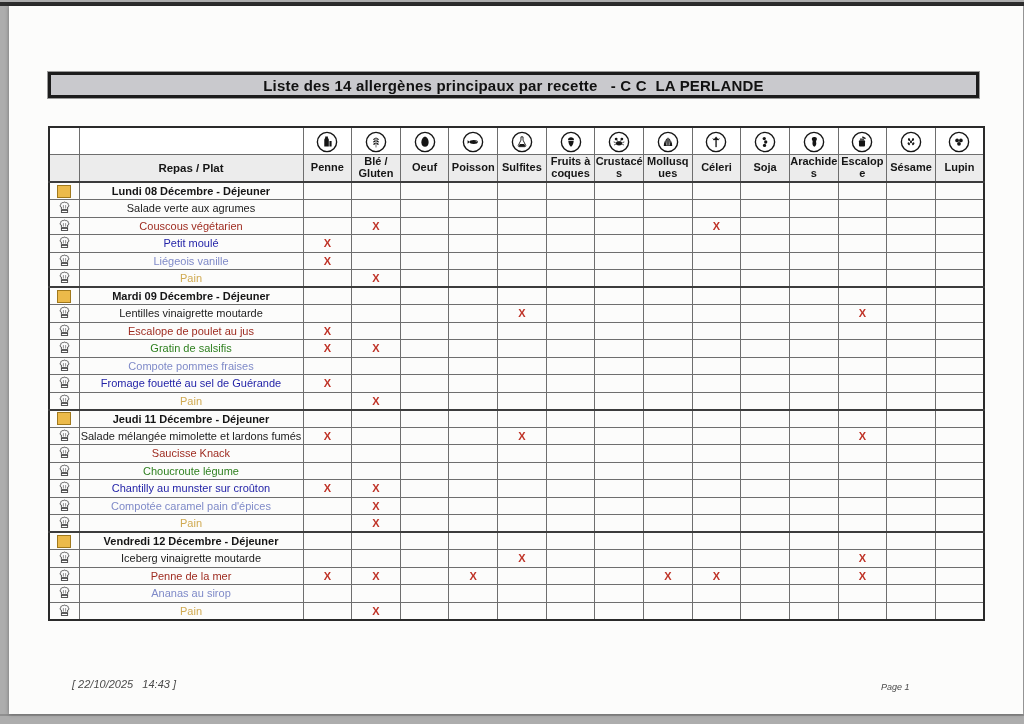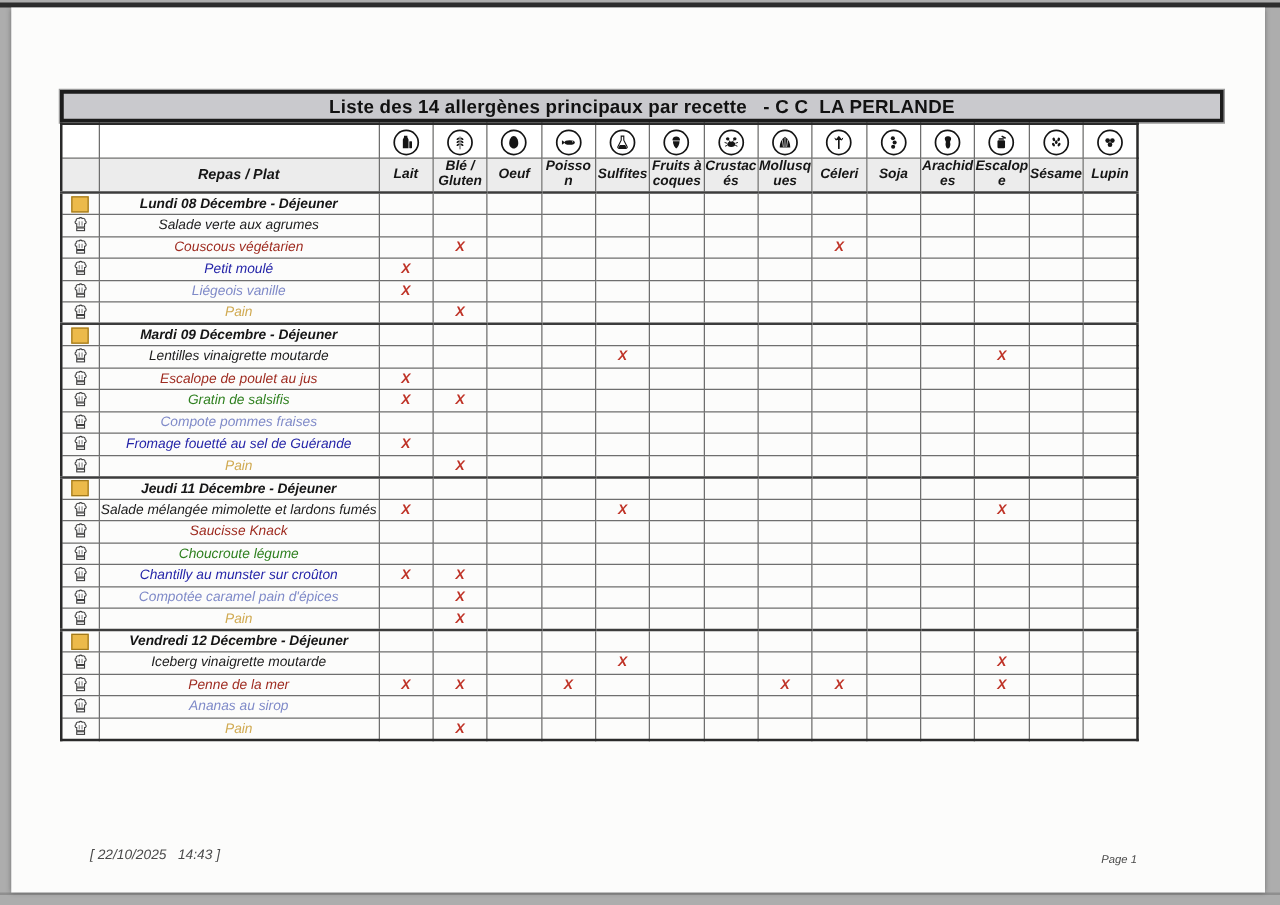--- a/index.html
+++ b/index.html
@@ -5,35 +5,34 @@
   html,body{margin:0;padding:0}
   body{
     width:1024px;height:724px;position:relative;overflow:hidden;
     background:#adadad;
     font-family:"Liberation Sans", sans-serif;
   }
   .scan-top-edge{position:absolute;top:2px;left:0;width:1024px;height:4px;background:#2e2e2e}
   .scan-bottom-edge{position:absolute;top:714px;left:0;width:1024px;height:2px;background:#8f8f8f}
   .page{
     position:absolute;left:9px;top:6px;width:1003px;height:708px;
-    background:#fcfcfb;box-shadow:0 0 4px rgba(0,0,0,.35);
+    background:#fcfcfb;box-shadow:0 0 4px rgba(0,0,0,.35);padding-left:11px;
   }
   .title-bar{
     position:absolute;left:39px;top:66px;width:925px;height:20px;
     background:#c9c9cd;border:3px solid #1c1c1c;outline:1px solid #9a9a9a;
     display:flex;align-items:center;justify-content:center;
   }
   .title-bar .title{
     font-size:15px;font-weight:bold;color:#111;white-space:pre;letter-spacing:.2px;
   }
   table.alg-table{
-    position:absolute;left:39px;top:92px;width:863px;
+    position:absolute;left:39px;top:120px;width:937px;
     border-collapse:collapse;table-layout:fixed;
     border:2px solid #2a2a2a;
-    font-style:italic;
   }
   .alg-table td{border:1px solid #6e6e6e;padding:0;overflow:hidden}
   tr.hdr-icons{height:27px}
   tr.hdr-labels{height:28px}
   tbody tr{height:17.5px}
   .h-blank{background:#fff}
   .h-icon{background:#fff;text-align:center;vertical-align:middle}
   .h-icon svg{width:22px;height:22px;display:block;margin:2px auto 0}
   .h-label{
     background:#ececec;font-weight:bold;font-size:11px;color:#161616;
@@ -243,21 +242,21 @@
                 <circle cx="8.9" cy="9.4" r="3.1"></circle>
                 <circle cx="15.1" cy="9.4" r="3.1"></circle>
                 <circle cx="12" cy="14.9" r="3.1"></circle>
               </g>
             </svg>
           </td>
         </tr>
         <tr class="hdr-labels">
           <td class="h-label"></td>
           <td class="h-corner">Repas / Plat</td>
-          <td class="h-label">Lait</td>
+          <td class="h-label">Penne</td>
           <td class="h-label">Blé / Gluten</td>
           <td class="h-label">Oeuf</td>
           <td class="h-label">Poisson</td>
           <td class="h-label">Sulfites</td>
           <td class="h-label">Fruits à coques</td>
           <td class="h-label">Crustacés</td>
           <td class="h-label">Mollusques</td>
           <td class="h-label">Céleri</td>
           <td class="h-label">Soja</td>
           <td class="h-label">Arachides</td>

